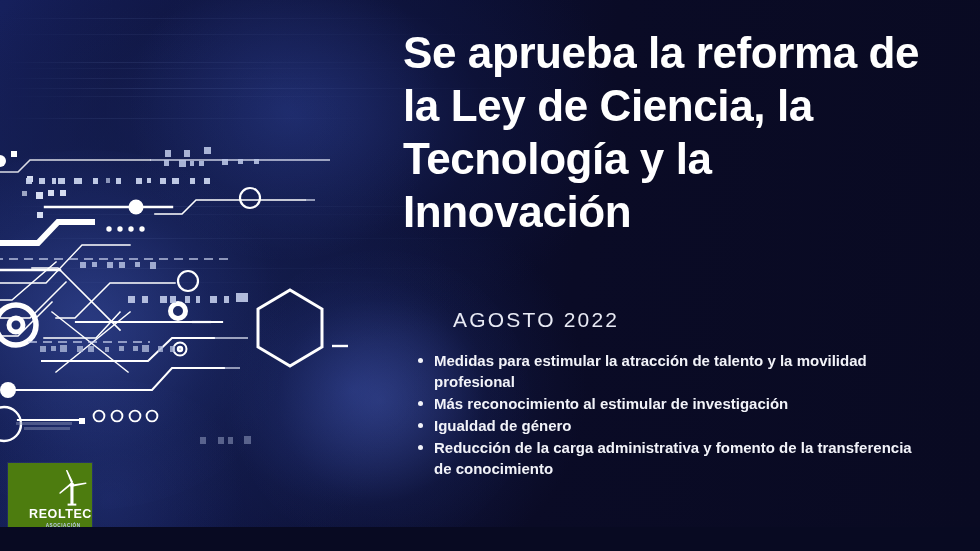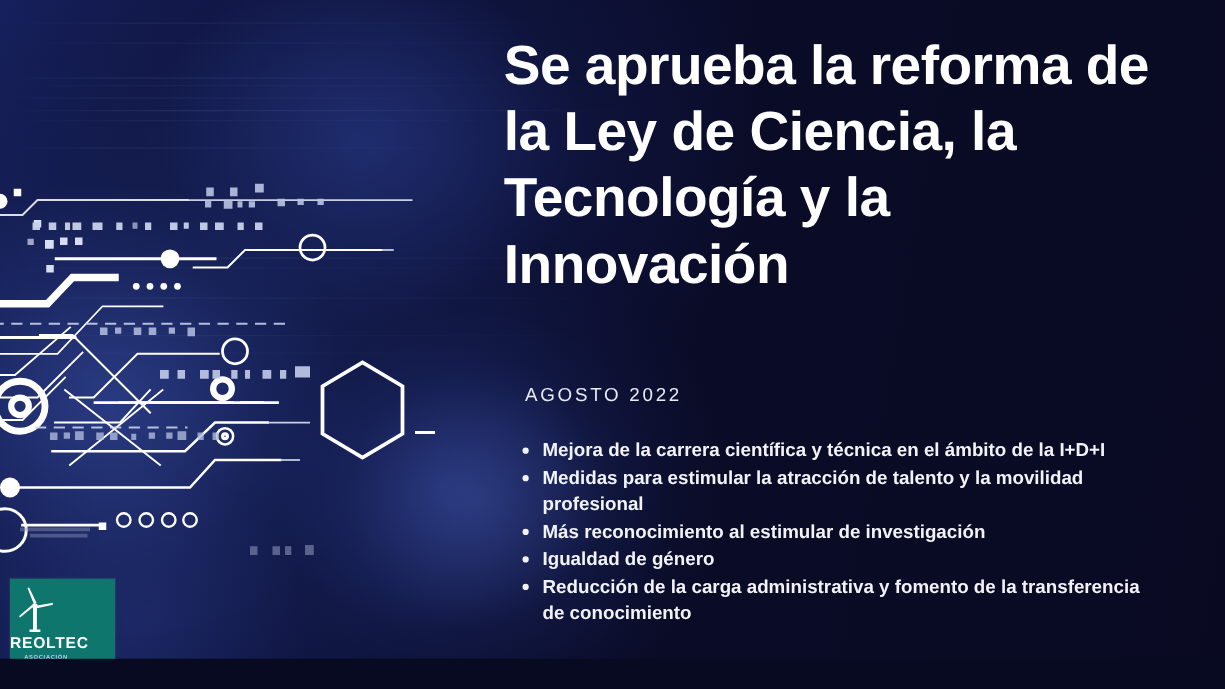--- a/index.html
+++ b/index.html
@@ -45,23 +45,23 @@
   .title{
     position:absolute;left:403px;top:26px;width:545px;
     color:#ffffff;
     font-weight:700;
     font-size:44px;
     line-height:53px;
     letter-spacing:-0.4px;
     font-family:"Liberation Sans", sans-serif;
   }
   .subtitle{
-    position:absolute;left:420px;top:308px;
+    position:absolute;left:453px;top:308px;
     color:#e8eaf4;
-    font-size:15px;
+    font-size:21px;
     font-weight:300;
     letter-spacing:2.2px;
     font-family:"Liberation Sans", sans-serif;
   }
   .bullets{
     position:absolute;left:413px;top:350px;width:520px;
     margin:0;padding:0;list-style:none;
   }
   .bullets li{
     position:relative;
@@ -76,22 +76,22 @@
   .bullets li .dot{
     position:absolute;left:5px;top:8px;
     width:5px;height:5px;border-radius:50%;
     background:#f2f3f9;
   }
 
   
   .logo{
     position:absolute;left:8px;top:463px;
     width:84px;height:81px;
-    background:#0f766e;
-    display:flex;flex-direction:column;align-items:flex-start;
+    background:#4d7c0f;
+    display:flex;flex-direction:column;align-items:flex-end;
     box-shadow:0 0 0 1px rgba(255,255,255,0.05);
   }
   .logo-mark{margin-top:7px;}
   .logo-name{
     color:#ffffff;font-size:12.5px;font-weight:700;letter-spacing:0.6px;
     margin-top:1px;font-family:"Liberation Sans", sans-serif;
   }
   .logo-sub{
     color:#b9cbe8;font-size:4.6px;font-weight:700;letter-spacing:0.55px;
     text-align:center;line-height:6.2px;margin-top:2px;
@@ -285,21 +285,20 @@
       <rect x="16" y="422" width="56" height="3"></rect>
       <rect x="24" y="427" width="46" height="3"></rect>
     </g>
   </svg>
 
   <div class="title">Se aprueba la reforma de la Ley de Ciencia, la Tecnología y la Innovación</div>
 
   <div class="subtitle">AGOSTO 2022</div>
 
   <ul class="bullets">
-    <li><span class="dot"></span><span>Mejora de la carrera científica y técnica en el ámbito de la I+D+I</span></li>
     <li><span class="dot"></span><span>Medidas para estimular la atracción de talento y la movilidad profesional</span></li>
     <li><span class="dot"></span><span>Más reconocimiento al estimular de investigación</span></li>
     <li><span class="dot"></span><span>Igualdad de género</span></li>
     <li><span class="dot"></span><span>Reducción de la carga administrativa y fomento de la transferencia de conocimiento</span></li>
   </ul>
 
   <div class="logo">
     <svg class="logo-mark" width="40" height="36" viewBox="0 0 40 36">
       <g fill="#ffffff">
         <path d="M19.2 13.6 L14.2 1.0 C13.6 -0.2 15.0 -0.6 15.6 0.5 L21.2 12.2 Z"></path>

